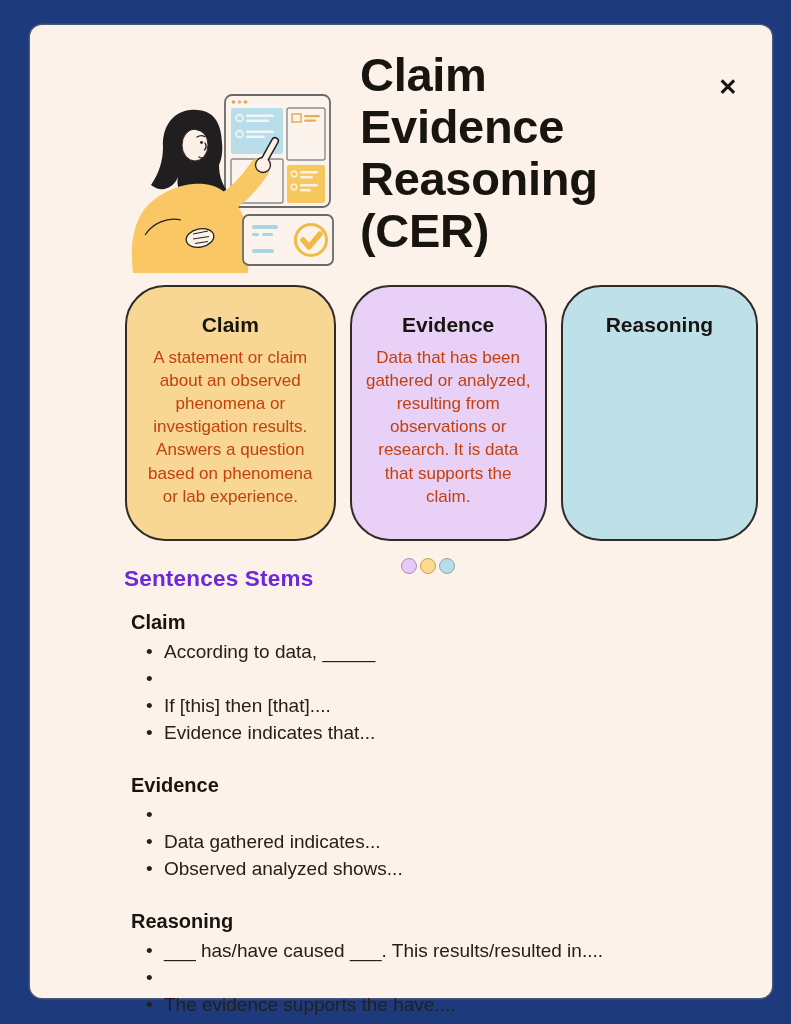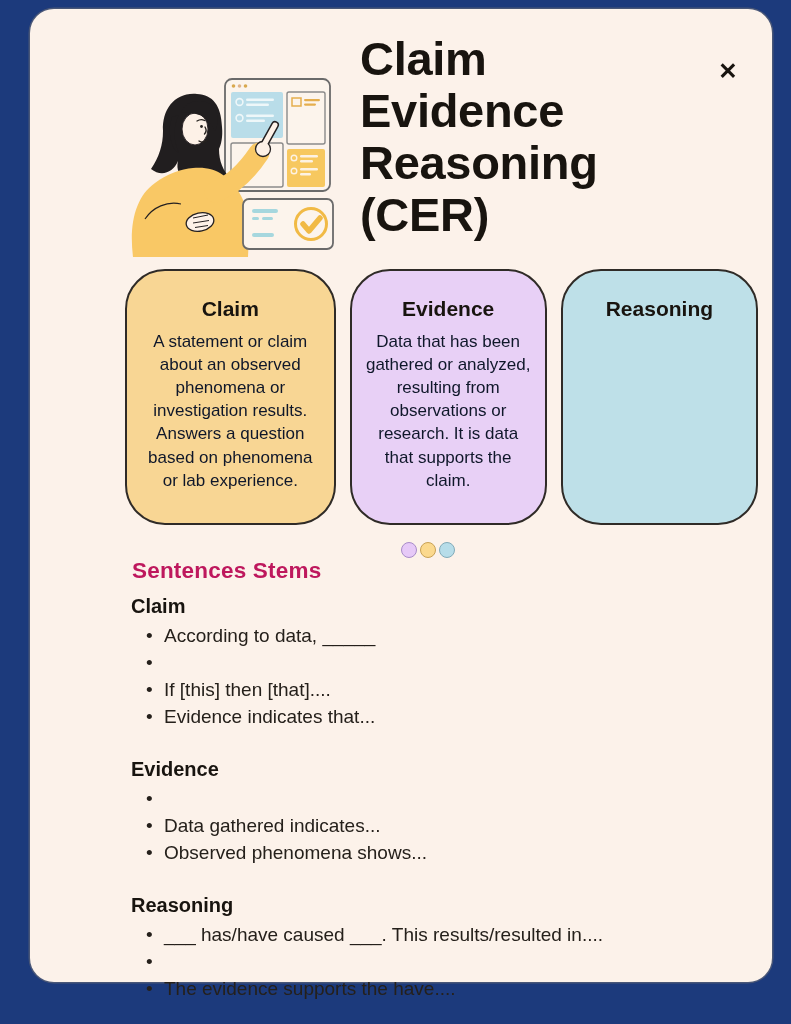--- a/index.html
+++ b/index.html
@@ -2,22 +2,22 @@
 <html><head>
 <meta charset="utf-8">
 <style>
   html,body{margin:0;padding:0;}
   body{
     width:791px;height:1024px;position:relative;overflow:hidden;
     font-family:"Liberation Sans", sans-serif;
     background:#1c3a7c;
   }
   .sheet{
-    position:absolute;left:30px;top:9px;width:742px;height:973px;
-    background:#fcf2ea;border-radius:24px;
+    position:absolute;left:30px;top:25px;width:742px;height:973px;
+    background:#fcf2ea;border-radius:12px;
     box-shadow:0 0 0 1.5px rgba(110,110,115,.55);
   }
   .title{
     position:absolute;left:330px;top:24px;margin:0;
     font-size:47px;line-height:52px;font-weight:600;letter-spacing:-.3px;
     color:#18140f;white-space:pre-line;
   }
   .close{
     position:absolute;left:678px;top:44px;width:40px;height:36px;
     background:none;border:none;cursor:pointer;
@@ -28,26 +28,26 @@
   .cards{
     position:absolute;left:95px;top:260px;width:633px;height:256px;
     display:flex;gap:14px;
   }
   .card{
     flex:1;border:2px solid #2f2b27;border-radius:40px;
     padding:26px 13px 10px;text-align:center;box-sizing:border-box;
   }
   .card:first-child{flex:1.08;}
   .card h2{margin:0 0 9px;font-size:21px;font-weight:700;color:#18140f;}
-  .card p{margin:0;font-size:17px;line-height:1.36;color:#0f172a;}
+  .card p{margin:0;font-size:17px;line-height:1.36;color:#c2410c;}
   .dots{position:absolute;left:371px;top:533px;display:flex;gap:3px;}
   .dot{width:16px;height:16px;border-radius:50%;border:1.5px solid #999;box-sizing:border-box;display:inline-block;cursor:pointer;}
   .stems-h{
-    position:absolute;left:94px;top:541px;margin:8px;
-    font-size:22.5px;font-weight:700;color:#be185d;letter-spacing:.2px;
+    position:absolute;left:94px;top:541px;margin:0;
+    font-size:22.5px;font-weight:700;color:#6d28d9;letter-spacing:.2px;
   }
   .stems{position:absolute;left:101px;top:586px;width:630px;}
   .stem-group{margin-bottom:28px;}
   .stem-group h3{margin:0 0 4px;font-size:20px;font-weight:700;color:#18140f;}
   .stem-group ul{list-style:none;margin:0;padding:0 0 0 15px;}
   .stem-group li{display:flex;font-size:19px;line-height:27px;color:#25201b;}
   .blt{width:18px;flex:0 0 18px;}
 </style>
 </head>
 <body style="background: rgb(28, 58, 124);">
@@ -184,21 +184,21 @@
       <ul>
         <li>
             <span class="blt">•</span>
           </li>
         <li>
             <span class="blt">•</span>
             <span>Data gathered indicates...</span>
           </li>
         <li>
             <span class="blt">•</span>
-            <span>Observed phenomena shows...</span>
+            <span>Observed analyzed shows...</span>
           </li>
       </ul>
     </div>
     <div class="stem-group">
       <h3>Reasoning</h3>
       <ul>
         <li>
             <span class="blt">•</span>
             <span>___ has/have caused ___. This results/resulted in....</span>
           </li>

